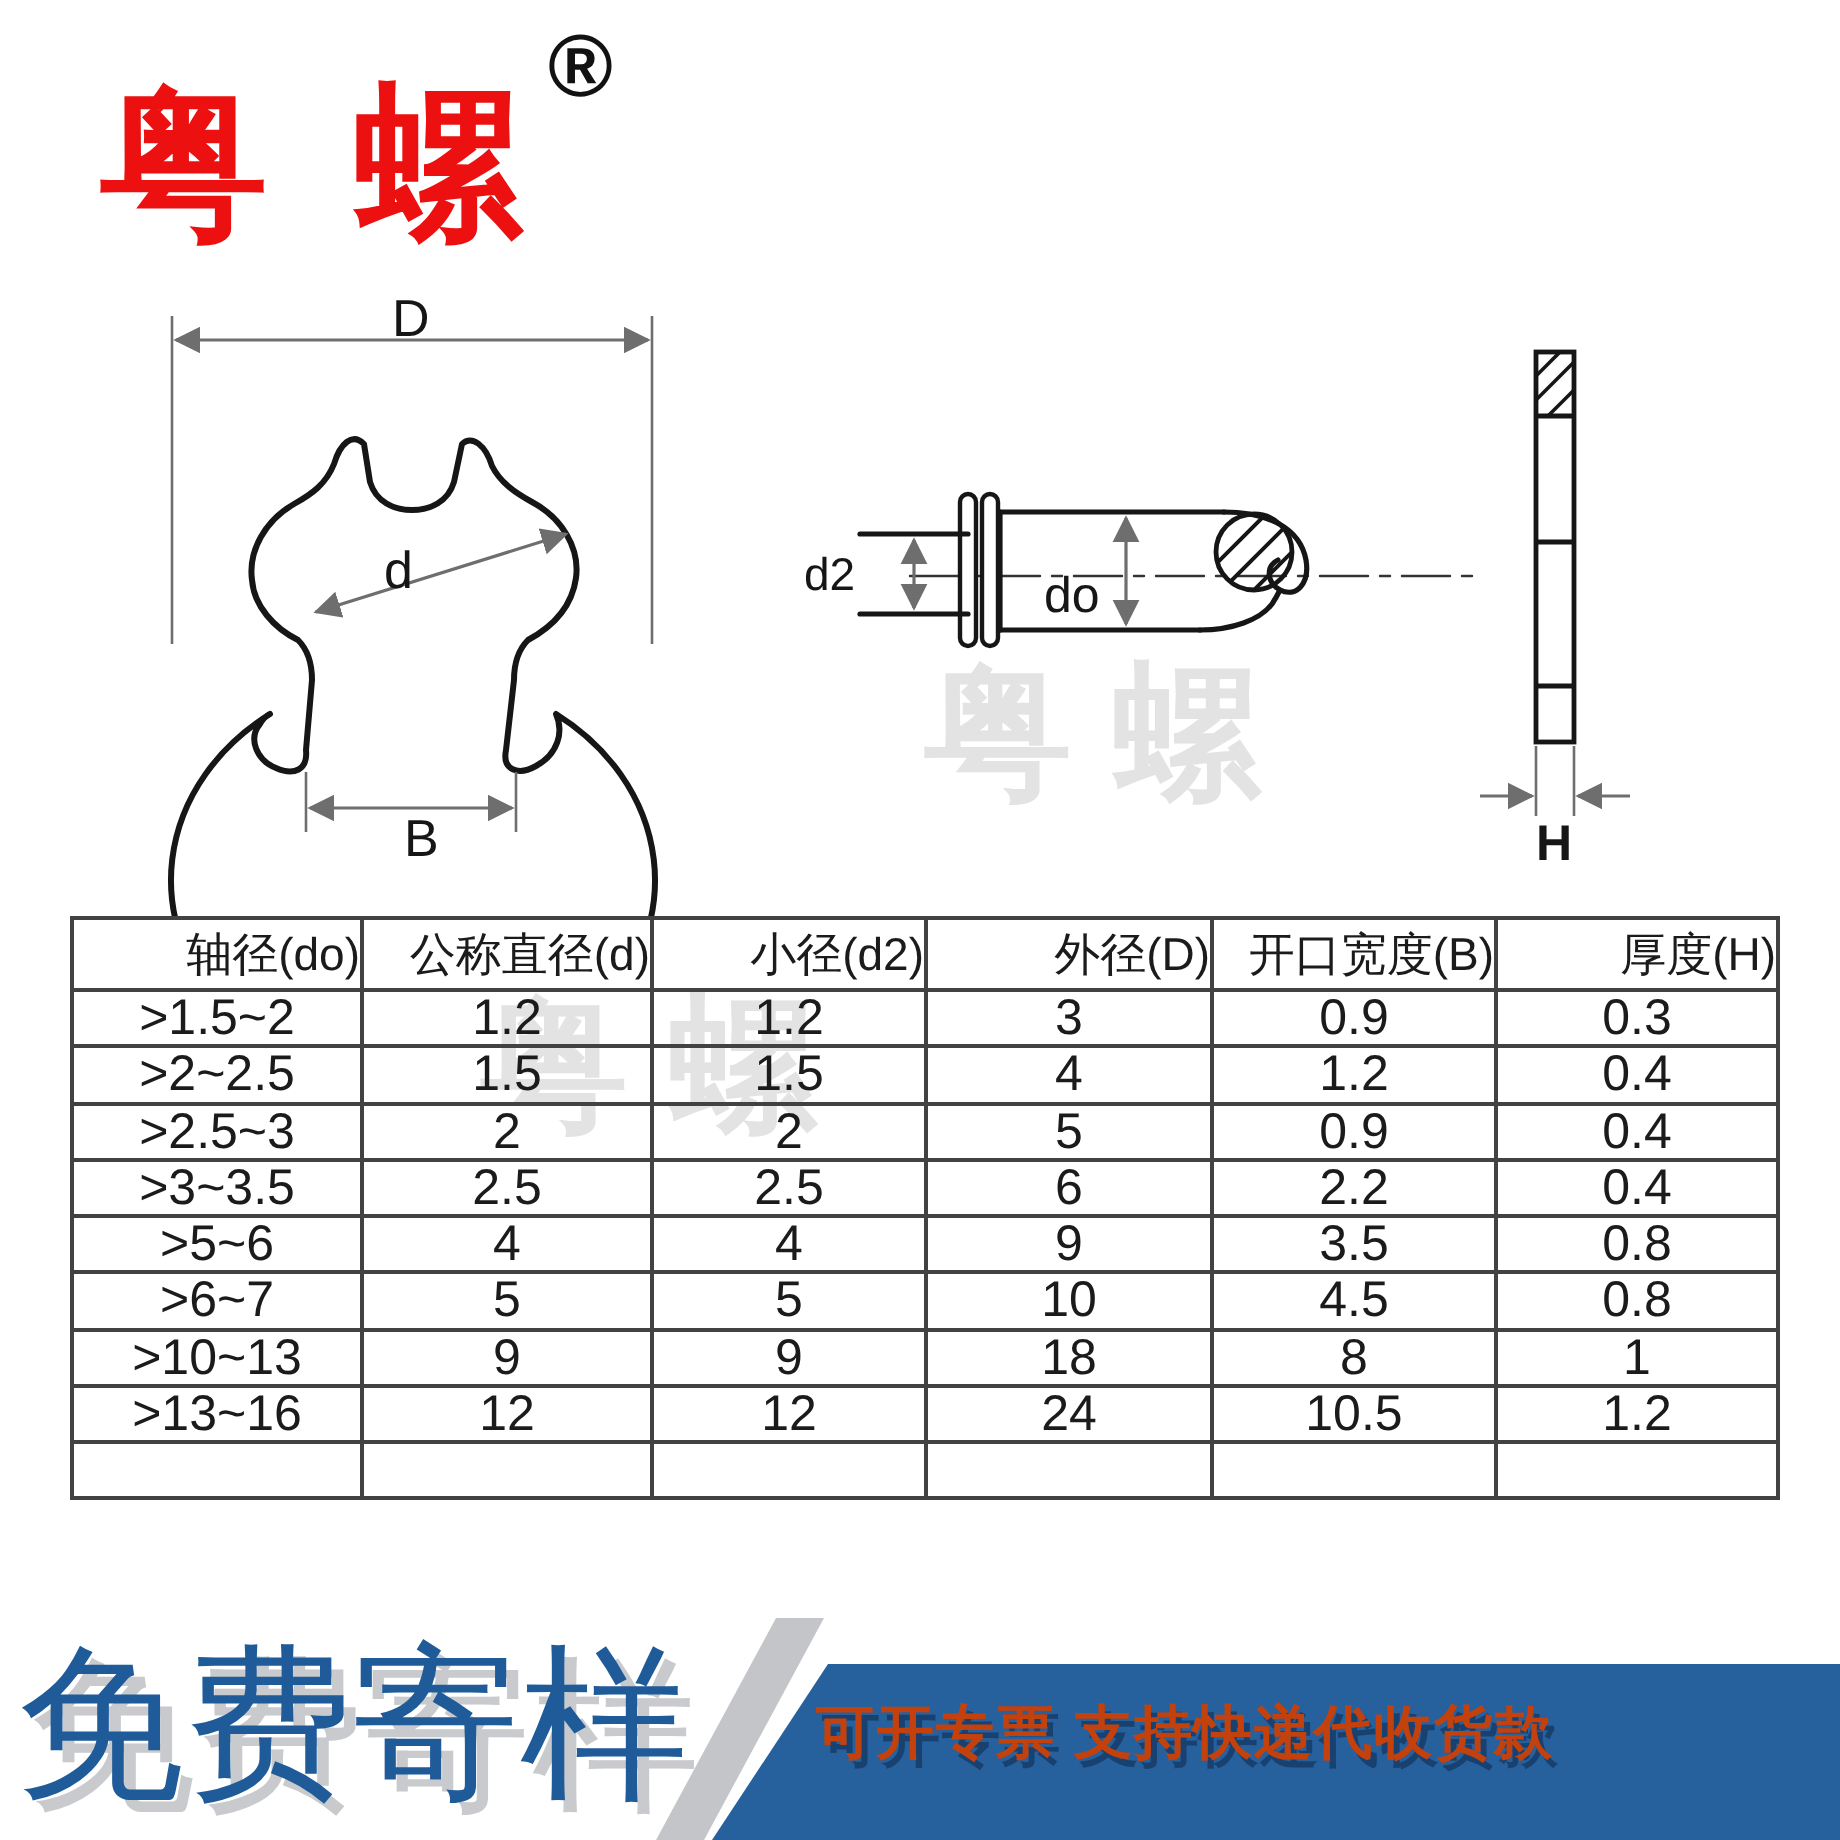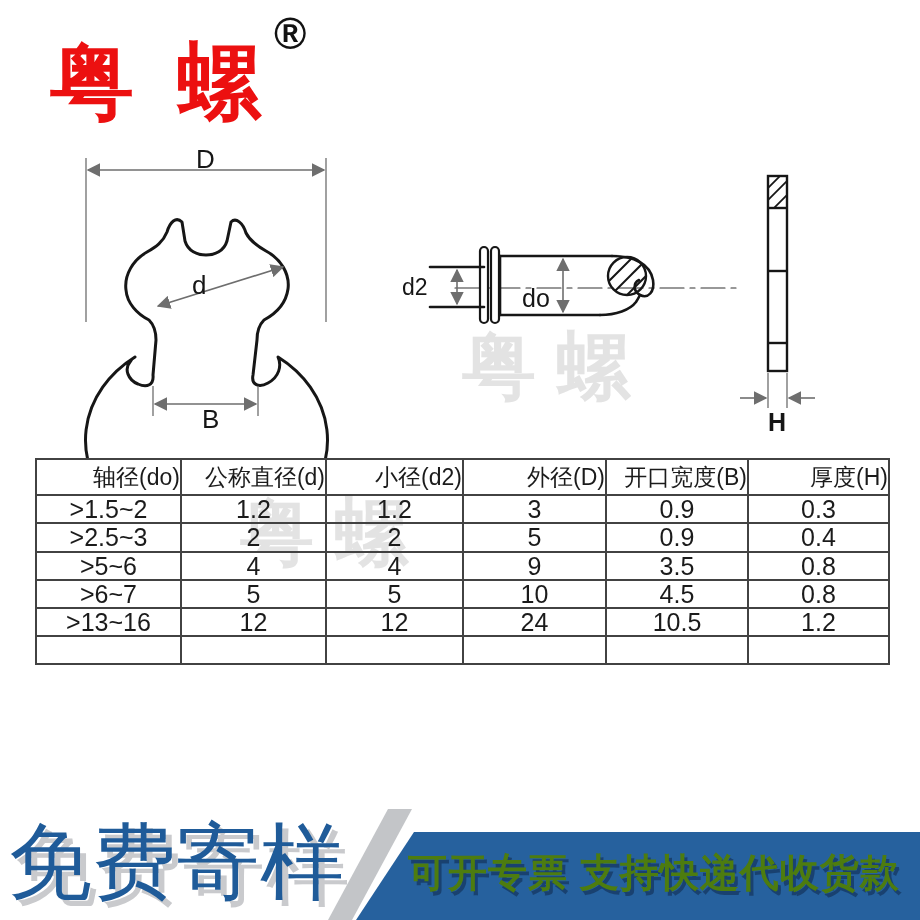--- a/index.html
+++ b/index.html
@@ -21,22 +21,22 @@
   #spec-table{position:absolute;left:35px;top:458px;width:853px;border-collapse:collapse;
     table-layout:fixed;z-index:2;color:#1b1b1b;background:transparent;}
   #spec-table th,#spec-table td{border:2px solid #424242;text-align:center;padding:0;
     font-weight:400;line-height:1.05;overflow:hidden;white-space:nowrap;}
   #spec-table th{height:34px;font-size:23px;text-align:right;}
   #spec-table td{height:26px;font-size:25px;}
   
   #banner-svg{left:0;top:795px;z-index:5;}
   #free-sample{left:8px;top:820px;font-size:84px;font-weight:400;line-height:1;
     letter-spacing:0;z-index:6;text-shadow:6px 6px 0 #c9cacd;}
-  #services{left:408px;top:852px;font-size:39px;font-weight:900;line-height:1.1;
-    letter-spacing:1px;color:#4d7c0f;z-index:6;text-shadow:3px 4px 0 rgba(12,34,66,0.5);}
+  #services{left:408px;top:852px;font-size:29px;font-weight:900;line-height:1.1;
+    letter-spacing:1px;color:#c2410c;z-index:6;text-shadow:3px 4px 0 rgba(12,34,66,0.5);}
 </style>
 </head>
 <body>
 
 <div class="abs" id="logo">粤 螺</div>
 <div class="abs" id="regmark">®</div>
 
 <div class="abs wm" id="wm1">粤 螺</div>
 <div class="abs wm" id="wm2">粤 螺</div>
 
@@ -172,42 +172,66 @@
   <tbody>
       <tr>
         <td>&gt;1.5~2</td>
         <td>1.2</td>
         <td>1.2</td>
         <td>3</td>
         <td>0.9</td>
         <td>0.3</td>
       </tr>
       <tr>
+        <td>&gt;2~2.5</td>
+        <td>1.5</td>
+        <td>1.5</td>
+        <td>4</td>
+        <td>1.2</td>
+        <td>0.4</td>
+      </tr>
+      <tr>
         <td>&gt;2.5~3</td>
         <td>2</td>
         <td>2</td>
         <td>5</td>
         <td>0.9</td>
         <td>0.4</td>
       </tr>
       <tr>
+        <td>&gt;3~3.5</td>
+        <td>2.5</td>
+        <td>2.5</td>
+        <td>6</td>
+        <td>2.2</td>
+        <td>0.4</td>
+      </tr>
+      <tr>
         <td>&gt;5~6</td>
         <td>4</td>
         <td>4</td>
         <td>9</td>
         <td>3.5</td>
         <td>0.8</td>
       </tr>
       <tr>
         <td>&gt;6~7</td>
         <td>5</td>
         <td>5</td>
         <td>10</td>
         <td>4.5</td>
         <td>0.8</td>
+      </tr>
+      <tr>
+        <td>&gt;10~13</td>
+        <td>9</td>
+        <td>9</td>
+        <td>18</td>
+        <td>8</td>
+        <td>1</td>
       </tr>
       <tr>
         <td>&gt;13~16</td>
         <td>12</td>
         <td>12</td>
         <td>24</td>
         <td>10.5</td>
         <td>1.2</td>
       </tr>
       <tr>

